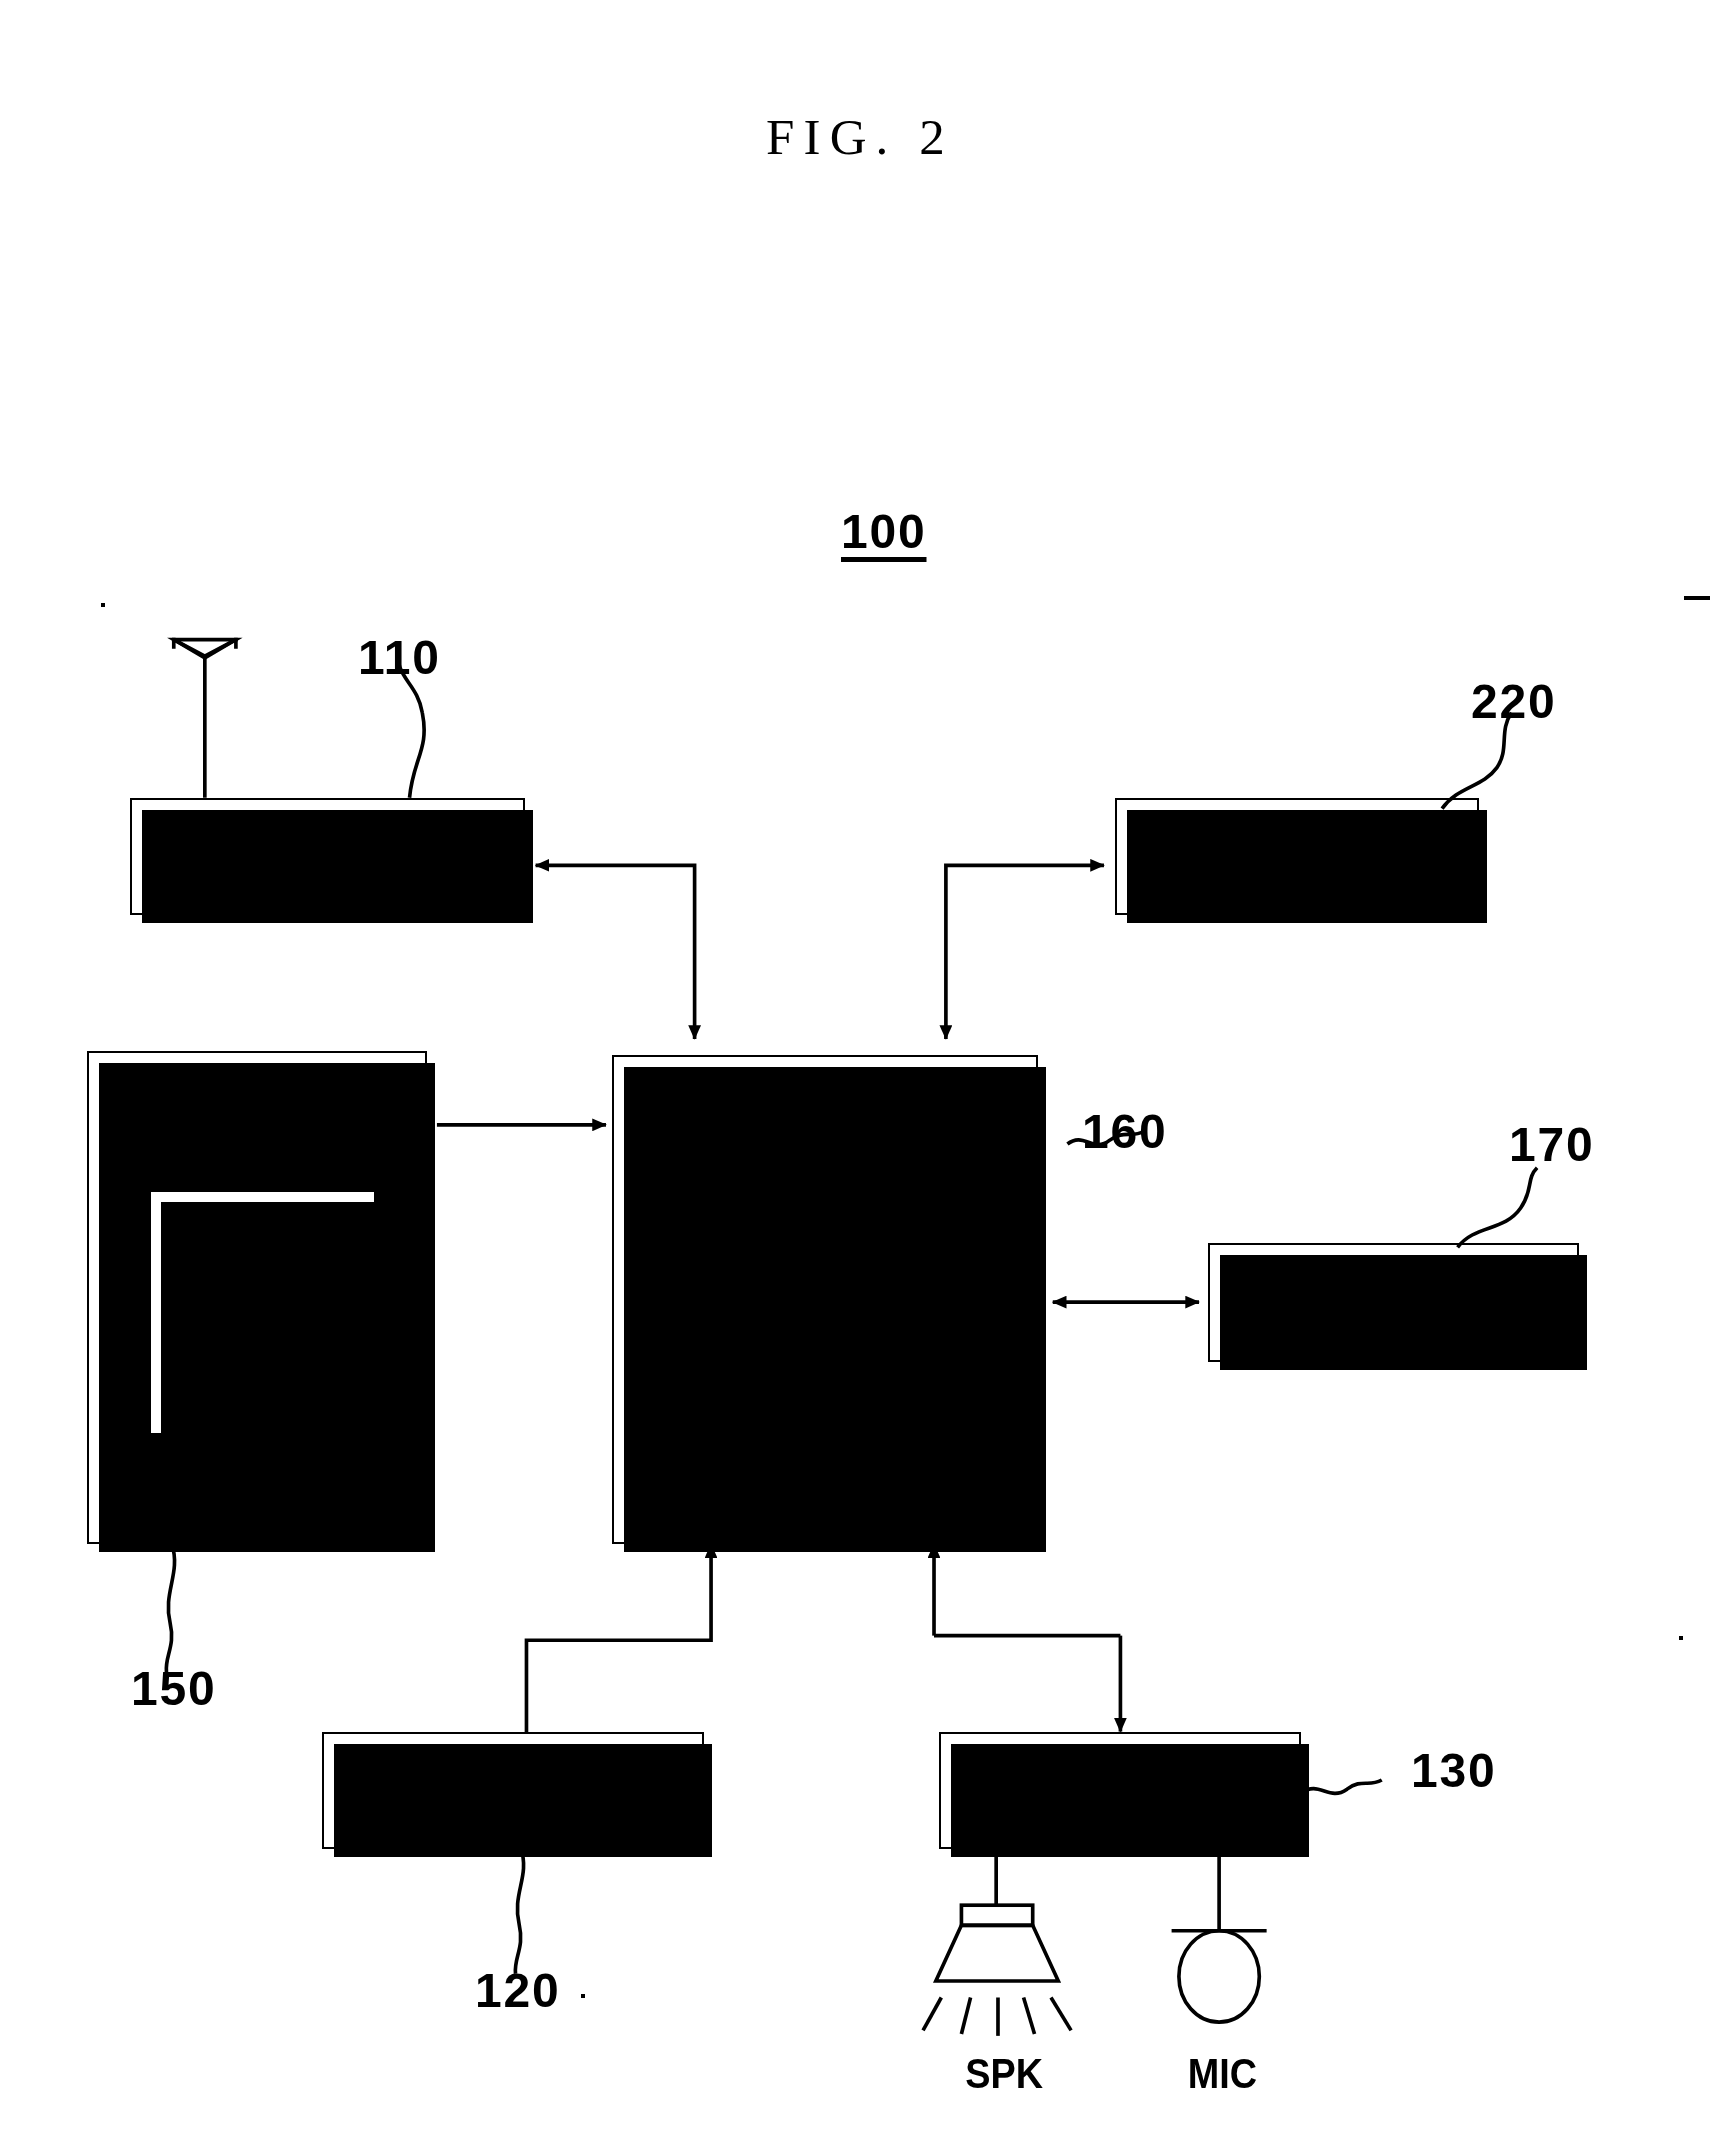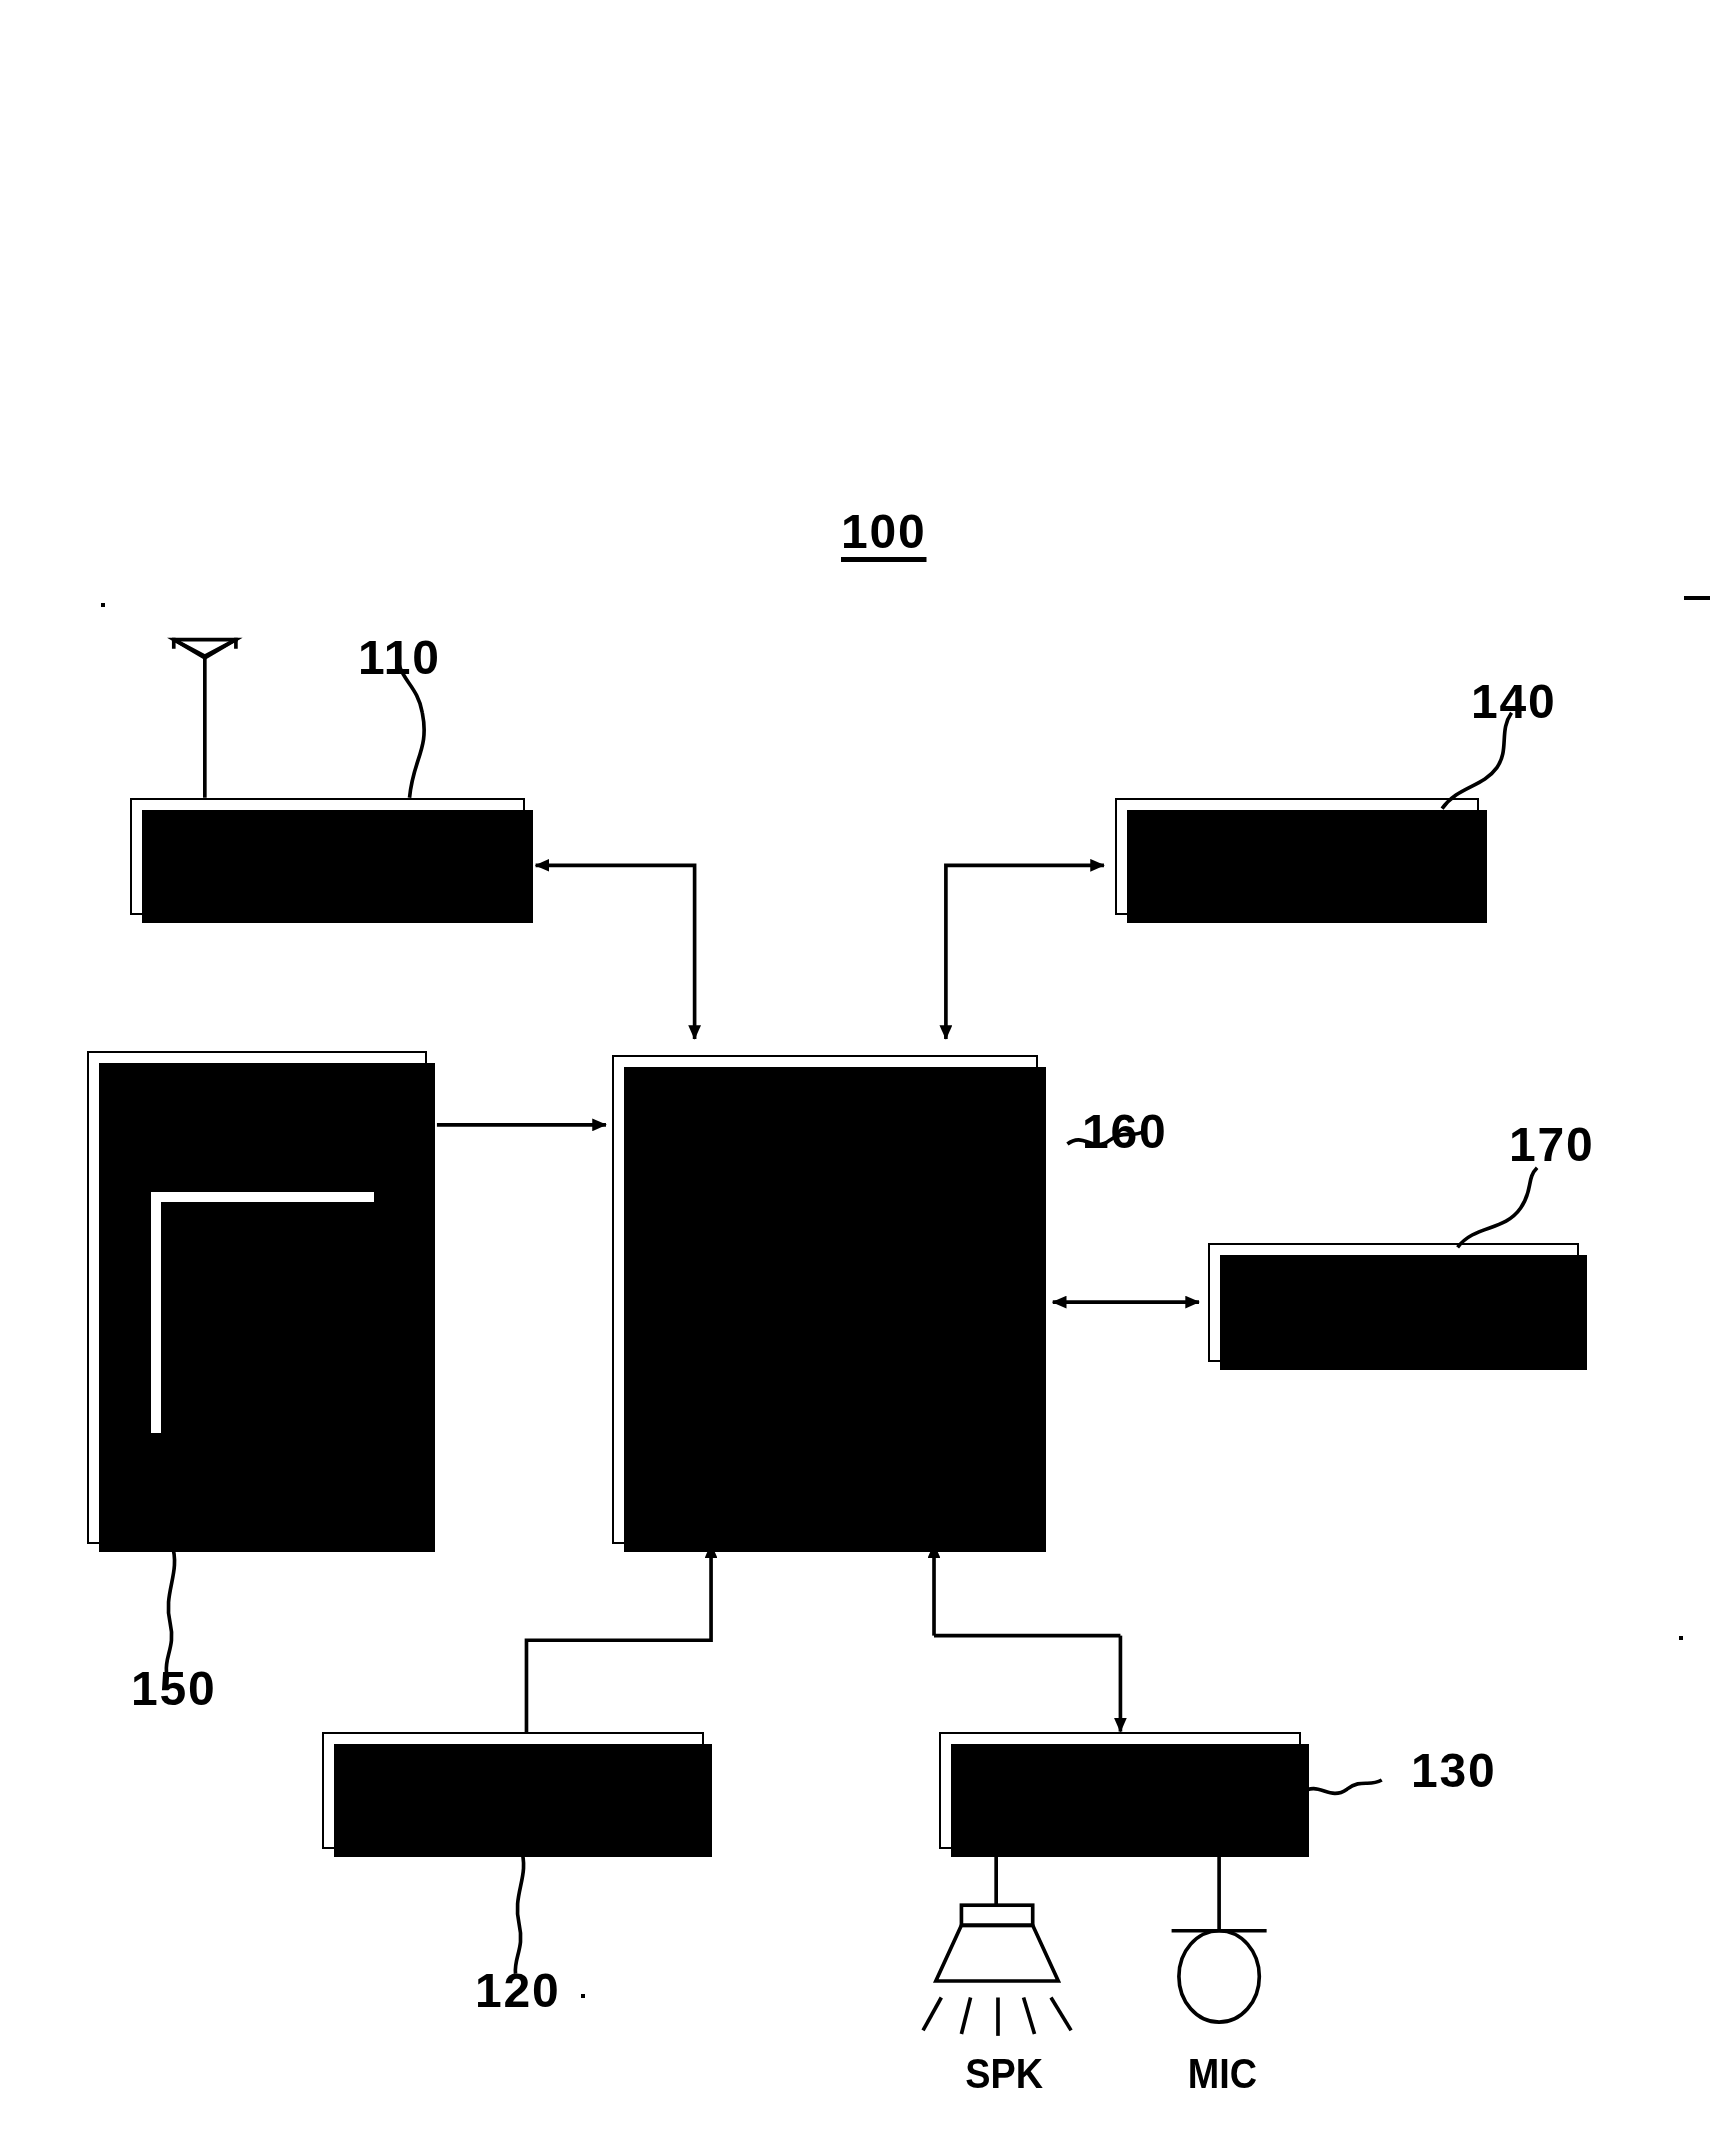--- a/index.html
+++ b/index.html
@@ -111,20 +111,21 @@
     width: 3.7px; height: 3.7px;
     background: #000;
     z-index: 2;
   }
 </style>
 </head>
 <body>
 
 <div id="fig-root">
 
+  <div class="fig-title">FIG. 2</div>
 
   <div class="refnum underline" style="left:841px; top:504px;">100</div>
 
   <svg class="overlay" viewBox="0 0 1882 2354">
     <defs>
       <marker id="ar" markerWidth="16" markerHeight="14" refX="15" refY="7" orient="auto" markerUnits="userSpaceOnUse">
         <path d="M0,0 L16,7 L0,14 Z" fill="#000"></path>
       </marker>
       <marker id="arStart" markerWidth="16" markerHeight="14" refX="1" refY="7" orient="auto" markerUnits="userSpaceOnUse">
         <path d="M16,0 L0,7 L16,14 Z" fill="#000"></path>
@@ -217,21 +218,21 @@
 
   <div class="box" style="left:130px; top:798px; width:395px; height:117px;">
     <span class="lbl">RF COMMUNICATION
 UNIT</span>
   </div>
   <div class="refnum" style="left:358px; top:630px;">110</div>
 
   <div class="box" style="left:1115px; top:798px; width:364px; height:117px;">
     <span class="lbl">DISPLAY UNIT</span>
   </div>
-  <div class="refnum" style="left:1471px; top:674px;">140</div>
+  <div class="refnum" style="left:1471px; top:674px;">220</div>
 
   <div class="box" style="left:87px; top:1051px; width:340px; height:493px; align-items:flex-start;">
     <span class="lbl" style="margin-top:31px;">STORAGE UNIT</span>
   </div>
 
   <div class="box" style="left:149px; top:1190px; width:227px; height:245px;">
     <span class="lbl">SIM
 INFORMATION
 LIST</span>
   </div>

